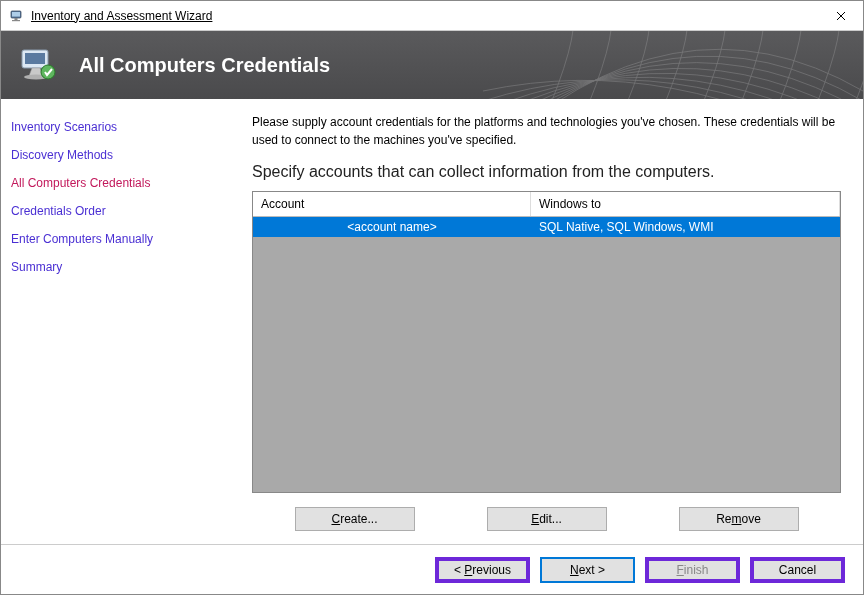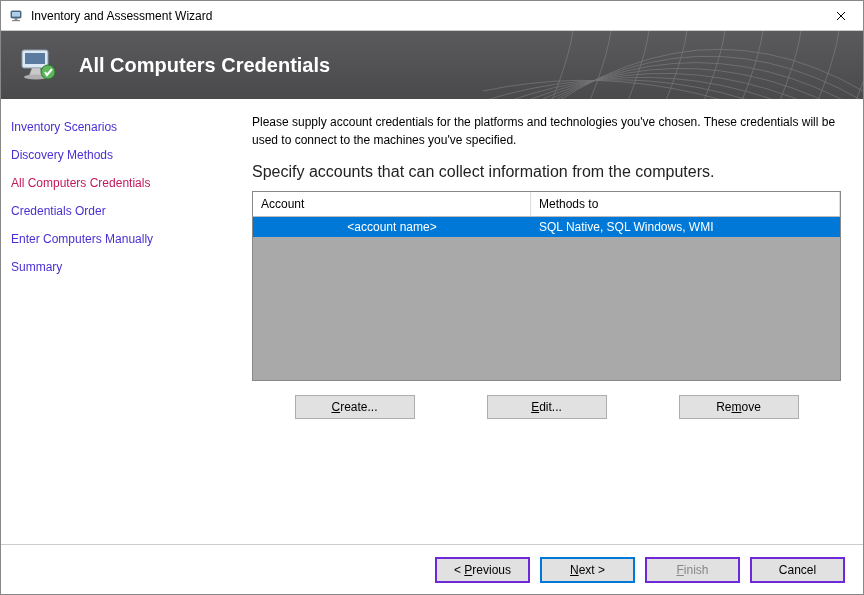--- a/index.html
+++ b/index.html
@@ -1,52 +1,52 @@
 <!DOCTYPE html>
 <html><head>
 <meta charset="utf-8">
 <style>
   * { box-sizing: border-box; margin: 0; padding: 0; font-family: 'Segoe UI', Tahoma, sans-serif; }
   body { width: 864px; height: 595px; background: #fff; border: 1px solid #888; overflow: hidden; position: relative; }
 
-  .titlebar { height: 30px; display: flex; align-items: center; padding: 0 0 0 8px; border-bottom: 1px solid #ccc; }
+  .titlebar { height: 30px; display: flex; align-items: center; padding: 0 0 0 8px; border-bottom: 1px solid #ccc; text-decoration: underline; }
   .titlebar .app-icon { width: 16px; height: 16px; display: inline-flex; align-items: center; justify-content: center; margin-right: 6px; }
   .titlebar .title { font-size: 12px; color: #000; }
   .titlebar .close { margin-left: auto; width: 45px; height: 30px; display: flex; align-items: center; justify-content: center; font-size: 16px; color: #000; }
 
   .banner { height: 68px; background: linear-gradient(to bottom, #5a5a5c 0%, #4a4a4c 100%); position: relative; overflow: hidden; display: flex; align-items: center; }
   .banner .mesh { position: absolute; right: 0; top: -20px; width: 380px; height: 160px; opacity: 0.5; }
   .banner .banner-icon { width: 42px; height: 42px; margin-left: 16px; display: flex; align-items: center; justify-content: center; }
   .banner .banner-title { color: #fff; font-size: 20px; font-weight: bold; margin-left: 20px; z-index: 1; }
 
   .content { display: flex; height: 445px; }
   .sidebar { width: 215px; padding: 14px 10px; }
   .sidebar .step { font-size: 12px; color: #4a2fd3; padding: 7px 0; cursor: pointer; }
   .sidebar .step.current { color: #c2185b; }
 
   .main { flex: 1; padding: 14px 22px 10px 36px; position: relative; border-left: none; }
   .main .instruction-bold { font-size: 12px; font-weight: normal; color: #000; line-height: 1.5; }
   .main .instruction { font-size: 16px; color: #222; margin: 14px 0 10px 0; }
 
-  .grid { border: 1px solid #888; height: 190px; background: #a9a9a9; display: flex; flex-direction: column; }
+  .grid { border: 1px solid #888; height: 302px; background: #a9a9a9; display: flex; flex-direction: column; }
   .grid-head { background: #fff; display: flex; font-size: 12px; border-bottom: 1px solid #bbb; }
   .grid-head .col { padding: 5px 8px; border-right: 1px solid #ddd; }
   .grid-head .col1 { width: 278px; }
   .grid-head .col2 { flex: 1; }
   .grid-body { flex: 1; overflow: auto; }
   .grid-row { display: flex; font-size: 12px; color: #fff; background: #0078d7; }
   .grid-row .cell { padding: 3px 8px; }
   .grid-row .cell1 { width: 278px; text-align: center; }
   .grid-row .cell2 { flex: 1; }
 
   .row-buttons { display: flex; justify-content: center; gap: 72px; margin-top: 14px; }
   .row-buttons button { width: 120px; height: 24px; font-size: 12px; background: #e1e1e1; border: 1px solid #adadad; }
 
   .footer { height: 50px; border-top: 1px solid #ccc; display: flex; align-items: center; justify-content: flex-end; padding: 0 18px; gap: 10px; }
-  .footer button { width: 95px; height: 26px; font-size: 12px; background: #e1e1e1; border: 2px solid #6d28d9; }
+  .footer button { width: 95px; height: 26px; font-size: 12px; background: #e1e1e1; border: 4px solid #6d28d9; }
   .footer button.default { border: 2px solid #0078d7; }
   .footer button:disabled { color: #888; }
   .mnemonic { text-decoration: underline; }
 </style>
 </head>
 <body>
 
 <div class="titlebar">
   <span class="app-icon">
     <svg width="16" height="16" viewBox="0 0 16 16">
@@ -109,21 +109,21 @@
     <div class="step">Summary</div>
   </div>
 
   <div class="main">
     <div class="instruction-bold">Please supply account credentials for the platforms and technologies you've chosen. These credentials will be used to connect to the machines you've specified.</div>
     <div class="instruction">Specify accounts that can collect information from the computers.</div>
 
     <div class="grid">
       <div class="grid-head">
         <div class="col col1">Account</div>
-        <div class="col col2">Methods to</div>
+        <div class="col col2">Windows to</div>
       </div>
       <div class="grid-body">
         <div class="grid-row">
           <div class="cell cell1">&lt;account name&gt;</div>
           <div class="cell cell2">SQL Native, SQL Windows, WMI</div>
         </div>
       </div>
     </div>
 
     <div class="row-buttons">

